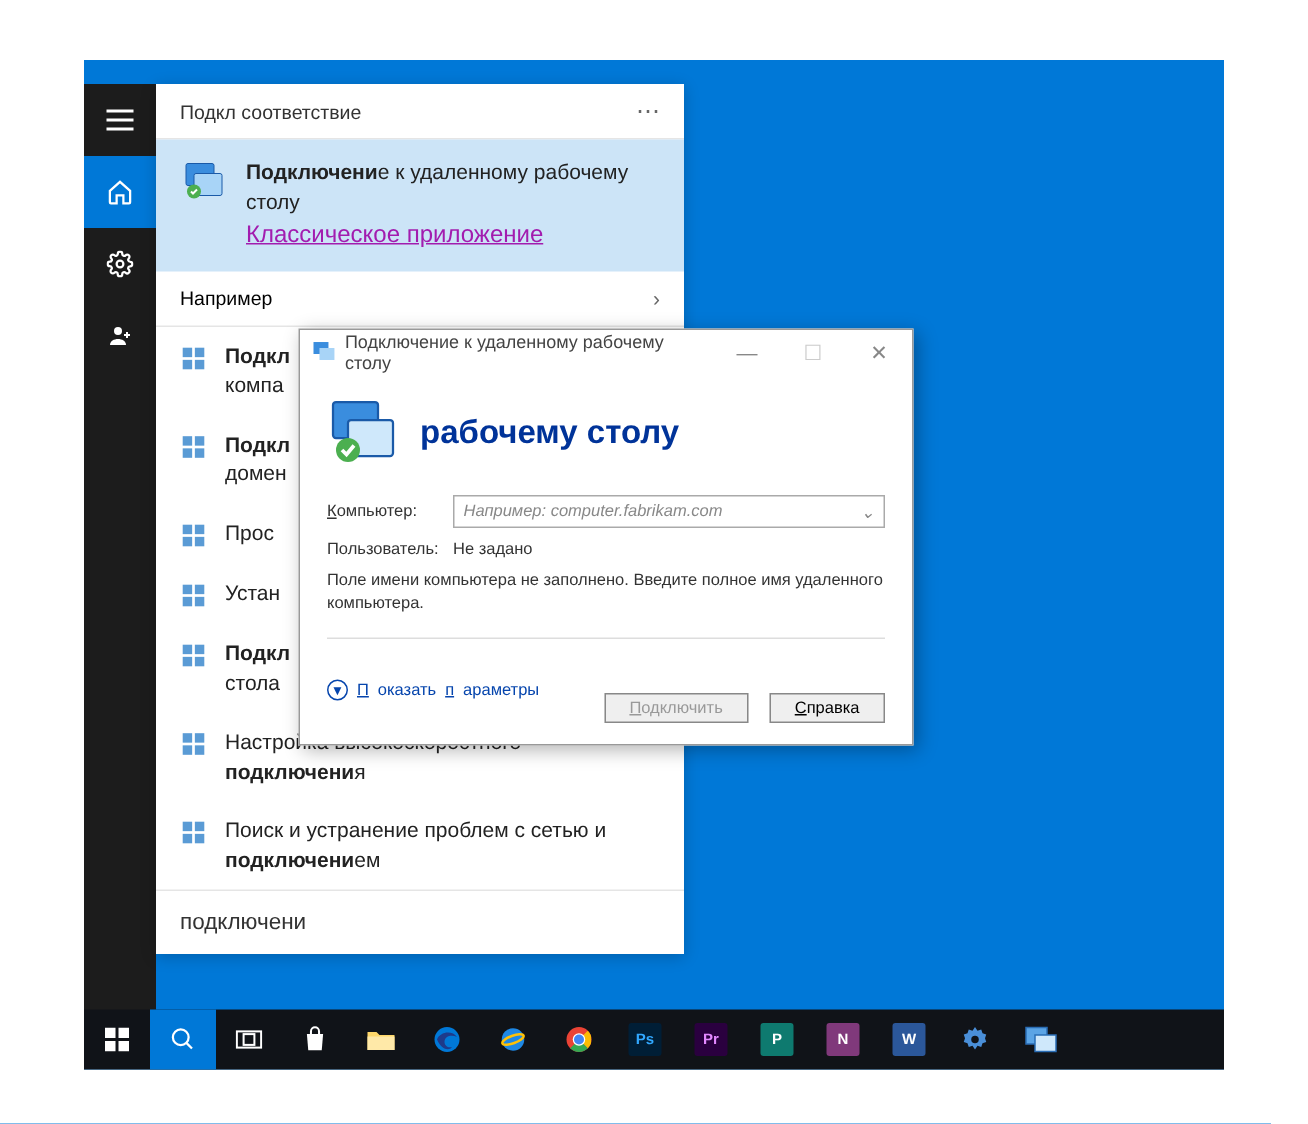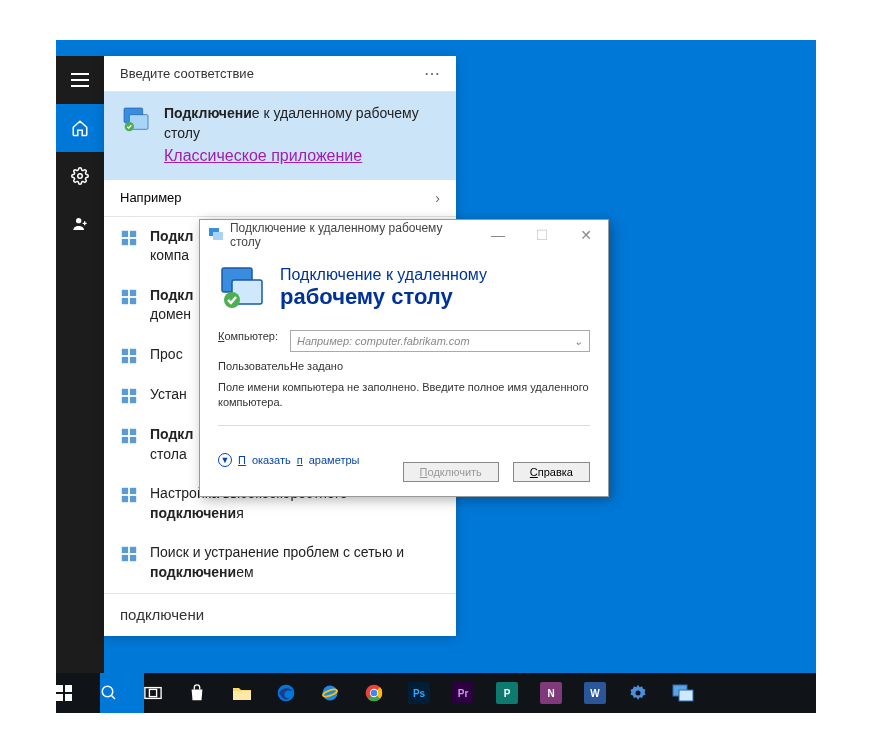--- a/index.html
+++ b/index.html
@@ -20,34 +20,34 @@
 .best-match-sub { color: #a21caf; font-size: 16px; margin-top: 2px; text-decoration: underline; }
 .params-header { display: flex; justify-content: space-between; align-items: center; padding: 10px 16px; font-size: 13px; border-bottom: 1px solid #e5e5e5; cursor: pointer; }
 .chevron { color: #666; font-size: 14px; }
 .result-list { flex: 1; overflow: hidden; }
 .result-item { display: flex; align-items: flex-start; gap: 12px; padding: 10px 16px; font-size: 14px; color: #222; cursor: pointer; line-height: 1.4; }
 .result-icon { width: 18px; height: 18px; flex-shrink: 0; margin-top: 2px; }
 .store-item { color: #0078d7; }
 .search-input-row { border-top: 1px solid #e5e5e5; padding: 12px 16px; }
 .search-input { border: none; outline: none; font-size: 15px; width: 100%; color: #333; }
 .taskbar { position: absolute; left: 56px; right: 56px; bottom: 36px; height: 40px; background: #101318; display: flex; align-items: center; }
-.task-btn { width: 44px; height: 40px; display: flex; align-items: center; color: #fff; cursor: pointer; }
+.task-btn { width: 44px; height: 40px; display: flex; align-items: center; justify-content: center; color: #fff; cursor: pointer; }
 .task-btn.active { background: #0078d7; }
 .rdp-window { position: absolute; left: 199px; top: 219px; width: 410px; background: #fff; border: 1px solid #999; box-shadow: 3px 3px 12px rgba(0,0,0,.3); }
 .rdp-title { display: flex; align-items: center; height: 30px; padding: 0 0 0 8px; font-size: 12px; color: #444; background: #fff; }
 .rdp-title-icon { width: 16px; height: 16px; margin-right: 6px; }
 .rdp-title-btns { margin-left: auto; display: flex; }
 .rdp-title-btn { width: 44px; height: 30px; display: flex; align-items: center; justify-content: center; color: #888; cursor: pointer; font-size: 14px; }
 .rdp-header { display: flex; align-items: center; gap: 14px; padding: 14px 18px 10px; }
 .rdp-header-icon { width: 48px; height: 48px; flex-shrink: 0; }
 .rdp-header-text { color: #003399; }
 .rdp-header-line1 { font-size: 16px; }
 .rdp-header-line2 { font-size: 22px; font-weight: 600; }
 .rdp-body { padding: 8px 18px 14px; font-size: 11px; color: #333; }
-.rdp-row { display: flex; margin-bottom: 8px; }
+.rdp-row { display: flex; align-items: center; gap: 12px; margin-bottom: 8px; }
 .rdp-label { width: 72px; }
 .rdp-combo { flex: 1; display: flex; align-items: center; border: 1px solid #aaa; height: 22px; padding: 4px 6px; font-style: italic; color: #888; cursor: pointer; justify-content: space-between; background: #fff; }
 .rdp-hint { margin: 8px 0 14px; line-height: 1.4; }
 .rdp-footer { display: flex; align-items: center; gap: 8px; border-top: 1px solid #ddd; padding-top: 12px; }
 .rdp-show { color: #0645ad; cursor: pointer; display: flex; align-items: center; gap: 6px; }
 .rdp-show-arrow { width: 14px; height: 14px; border: 1px solid #0645ad; border-radius: 50%; display: flex; align-items: center; justify-content: center; font-size: 9px; }
 .rdp-btn { margin-left: auto; padding: 3px 16px; font-size: 11px; border: 1px solid #888; background: #efefef; cursor: pointer; margin-top: 24px; }
 .rdp-btn + .rdp-btn { margin-left: 6px; }
 .rdp-btn[disabled] { color: #999; }
 b { font-weight: 600; }
@@ -82,21 +82,21 @@
     <svg width="16" height="16" viewBox="0 0 24 24" fill="#fff">
         <circle cx="10" cy="7" r="4"></circle>
         <path d="M2 21c0-4 4-6 8-6s8 2 8 6"></path>
         <path d="M19 8v6M16 11h6" stroke="#fff" stroke-width="2"></path>
       </svg>
   </div>
 </div>
 
 <div class="search-panel">
   <div class="section-header">
-    <span>Введите соответствие</span>
+    <span>Подкл соответствие</span>
     <span class="more-dots">⋯</span>
   </div>
   <div class="best-match">
     <svg class="best-match-icon" viewBox="0 0 48 48">
         <rect x="6" y="6" width="28" height="22" rx="2" fill="#3a8dde" stroke="#1a5aa8"></rect>
         <rect x="14" y="16" width="28" height="22" rx="2" fill="#a8d4f7" stroke="#1a5aa8"></rect>
         <circle cx="14" cy="34" r="7" fill="#4caf50"></circle>
         <path d="M11 34l2 2 4-4" stroke="#fff" stroke-width="2" fill="none"></path>
       </svg>
     <div class="best-match-text">
@@ -196,21 +196,20 @@
     </div>
   </div>
   <div class="rdp-header">
     <svg class="rdp-header-icon" viewBox="0 0 48 48">
         <rect x="4" y="4" width="30" height="24" rx="2" fill="#3a8dde" stroke="#1a5aa8" stroke-width="1.5"></rect>
         <rect x="14" y="16" width="30" height="24" rx="2" fill="#cfe8fb" stroke="#1a5aa8" stroke-width="1.5"></rect>
         <circle cx="14" cy="36" r="8" fill="#4caf50"></circle>
         <path d="M10 36l3 3 5-6" stroke="#fff" stroke-width="2.5" fill="none"></path>
       </svg>
     <div class="rdp-header-text">
-      <div class="rdp-header-line1">Подключение к удаленному</div>
       <div class="rdp-header-line2">рабочему столу</div>
     </div>
   </div>
   <div class="rdp-body">
     <div class="rdp-row">
       <div class="rdp-label"><span class="ul">К</span>омпьютер:</div>
       <div class="rdp-combo">
         <span>Например: computer.fabrikam.com</span>
         <span>⌄</span>
       </div>

